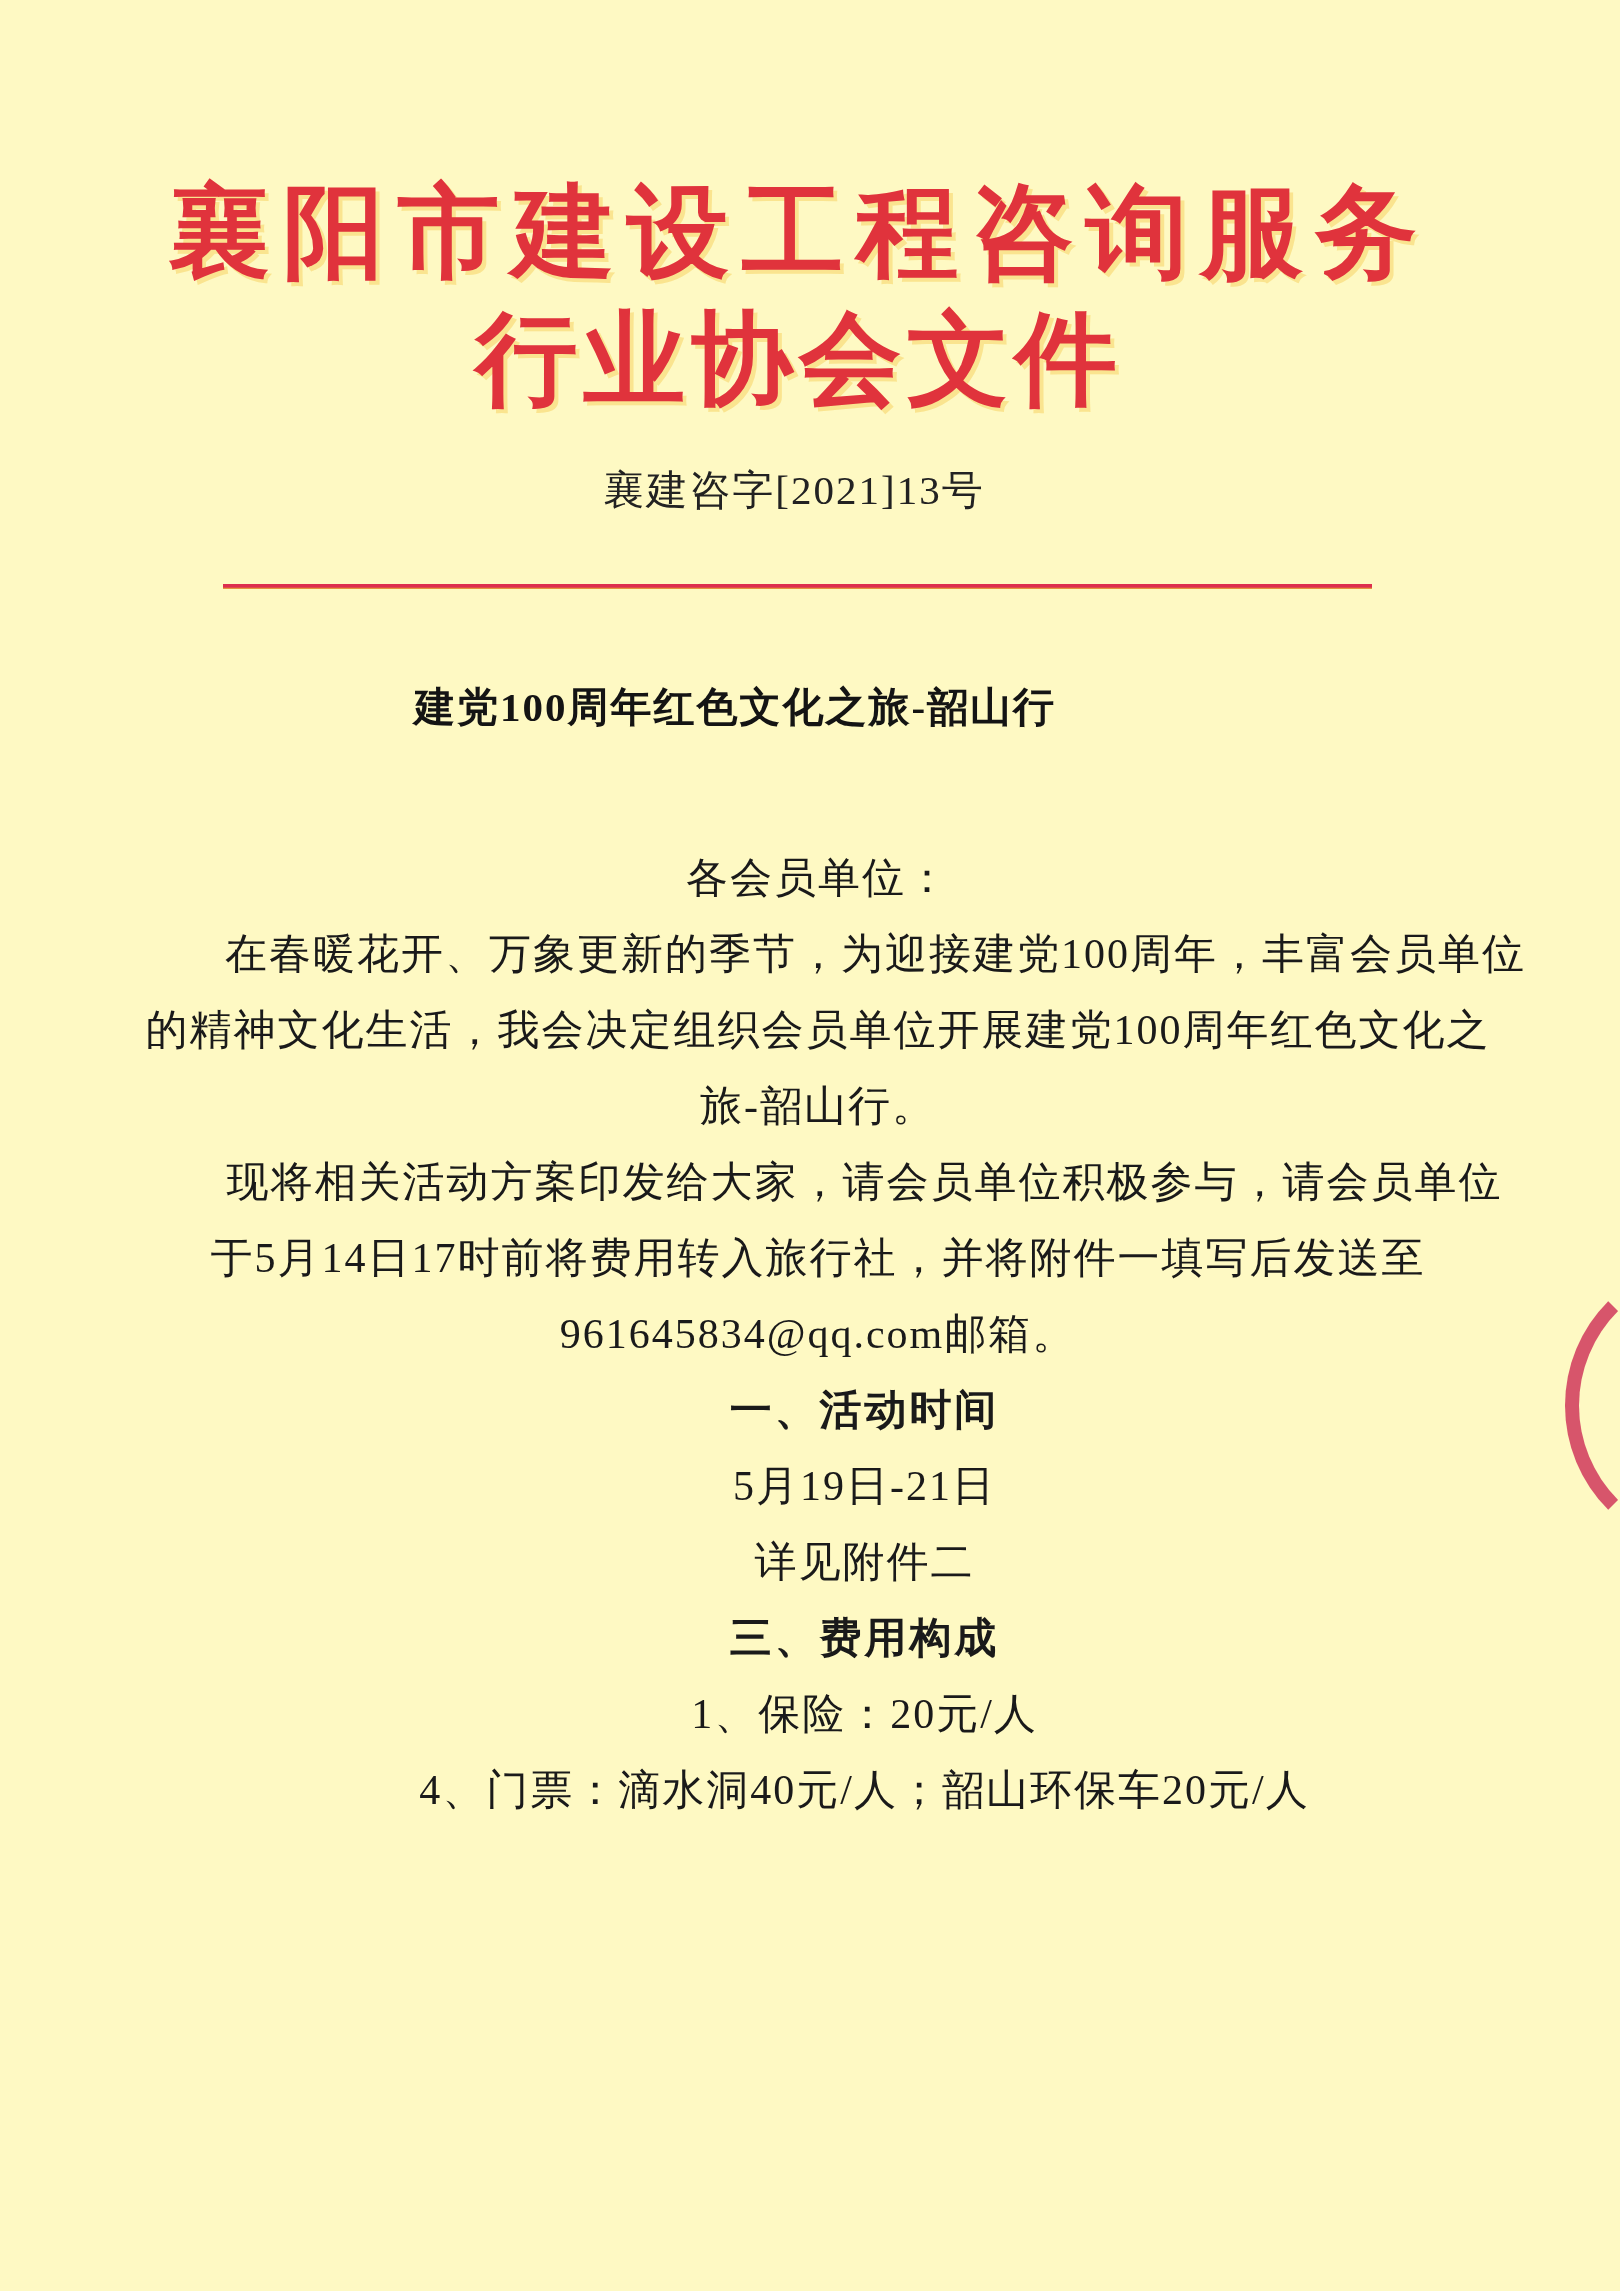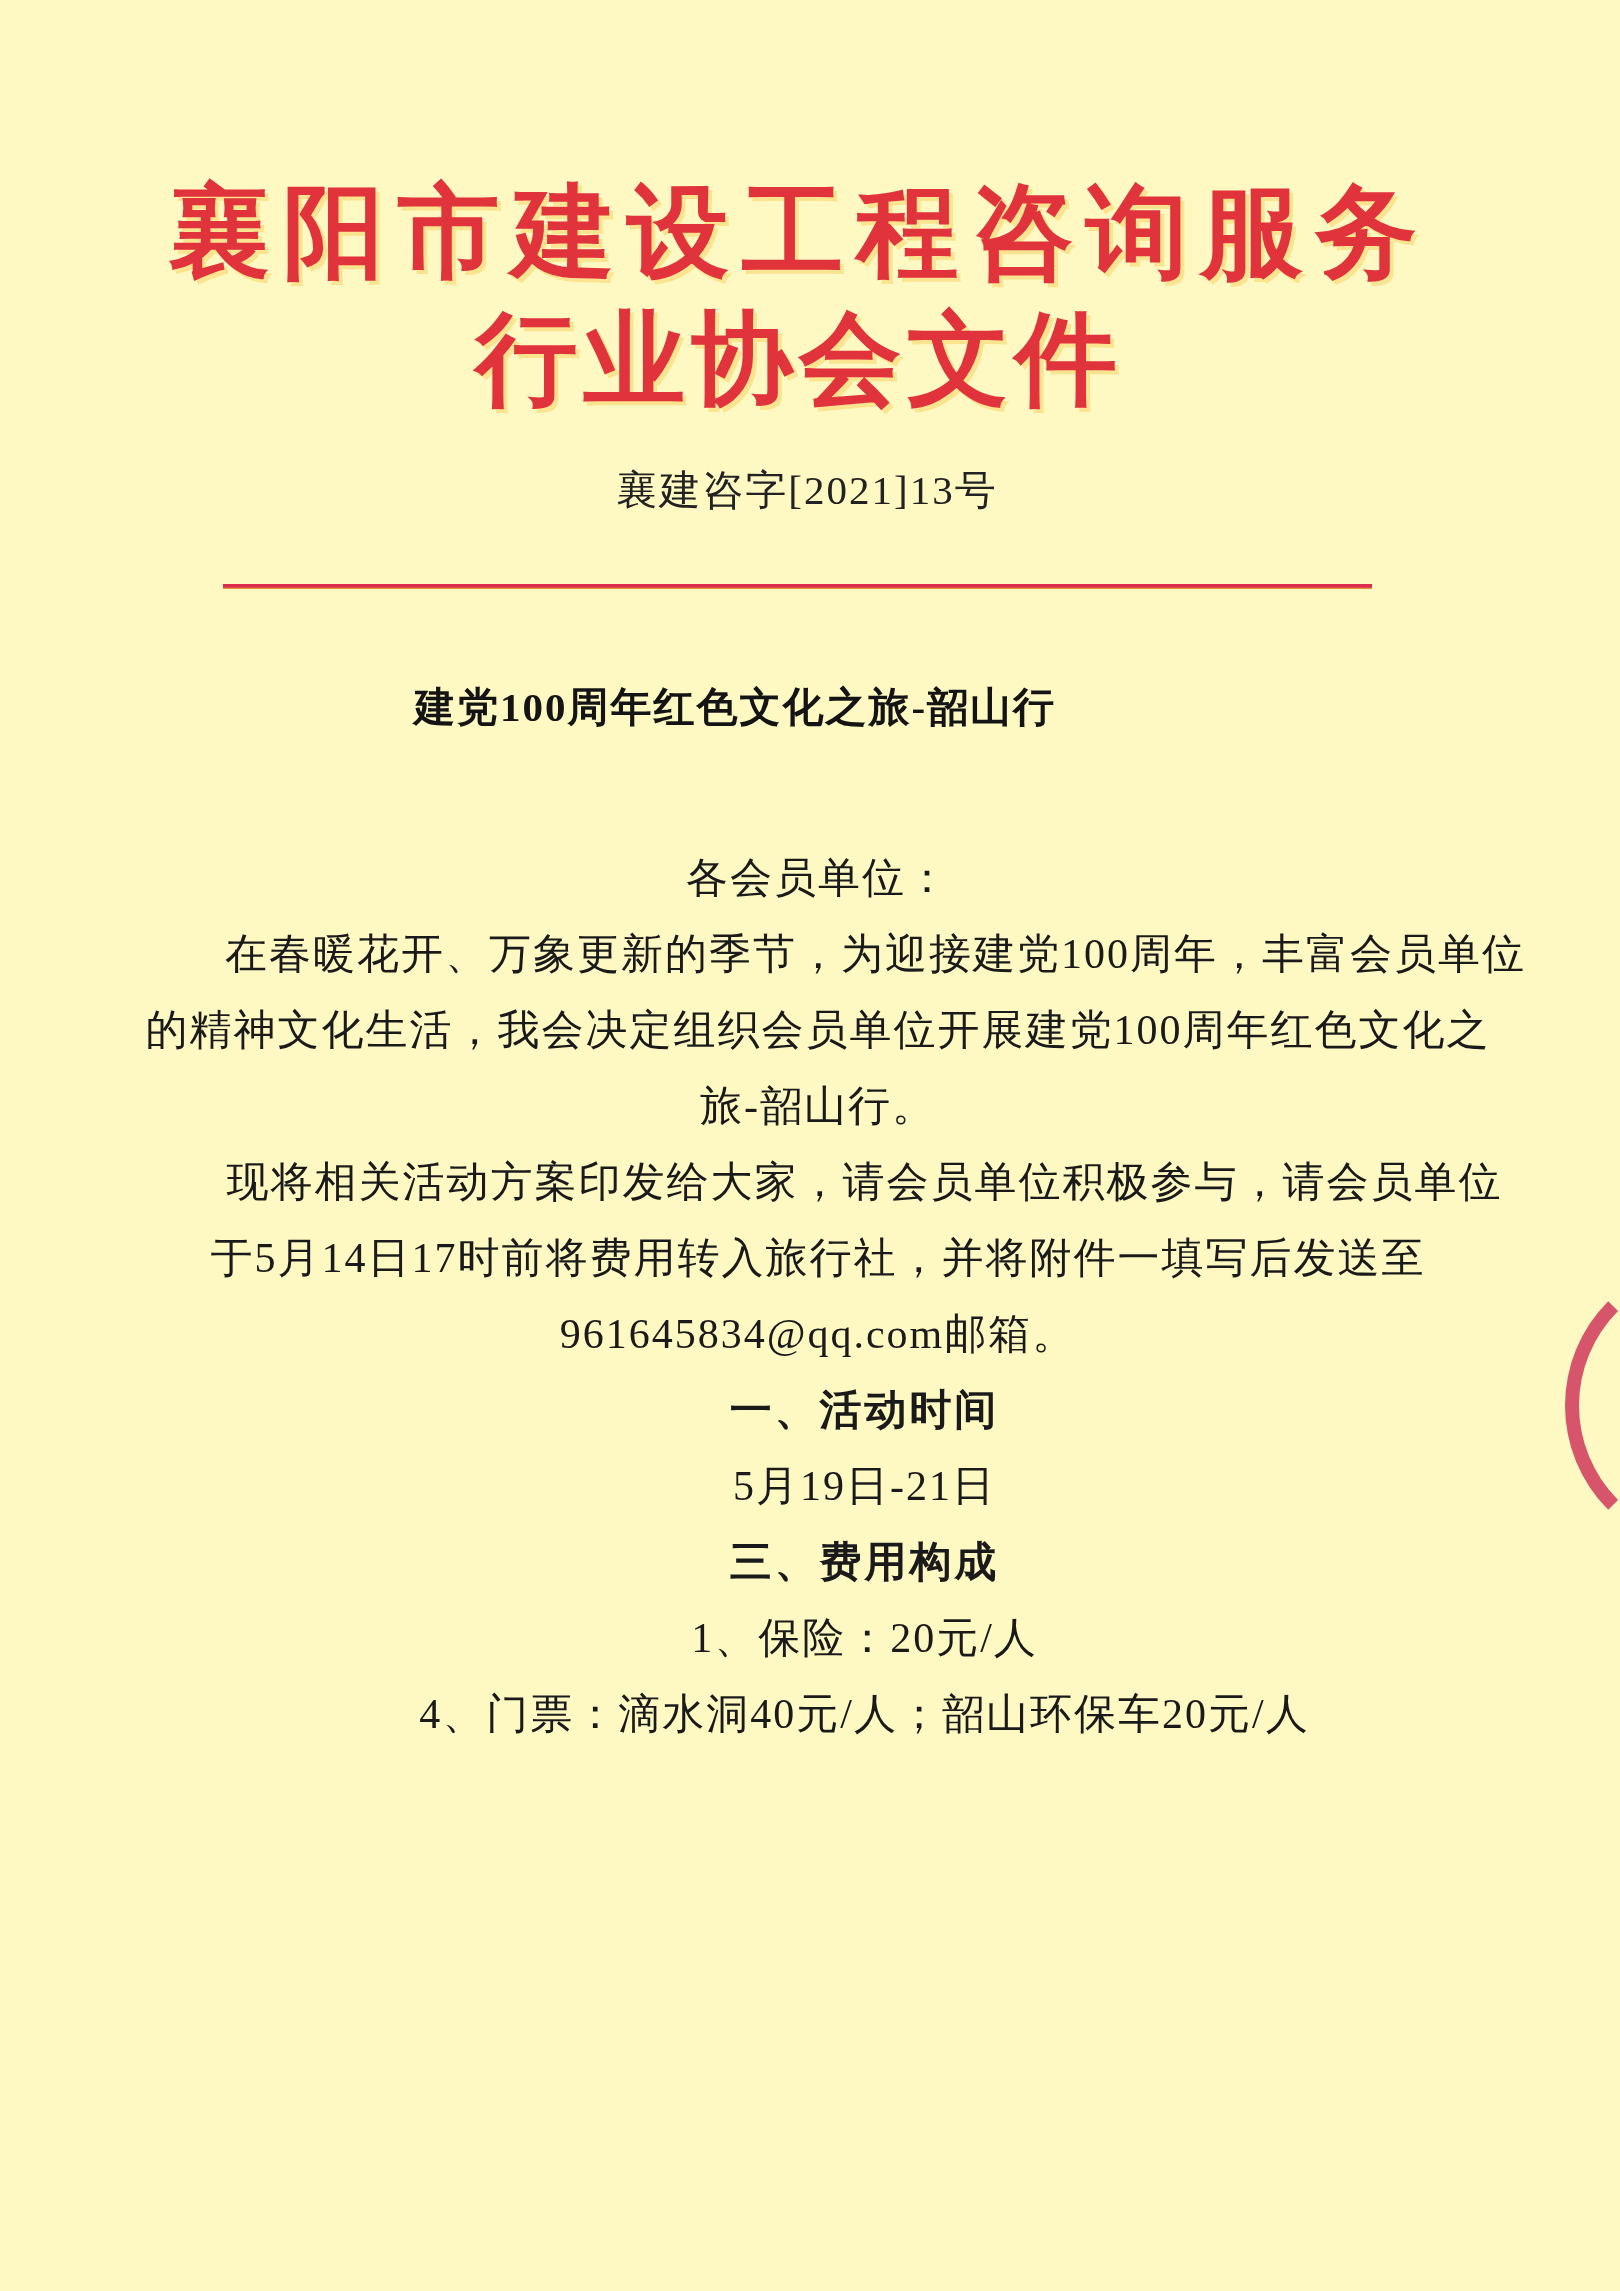--- a/index.html
+++ b/index.html
@@ -21,21 +21,21 @@
     font-size:102px;
     line-height:127px;
     letter-spacing:12.7px;
     text-shadow:3.9px 3.9px 0 rgba(244,198,66,0.40);
     white-space:nowrap;
   }
   .title1{top:169px;}
   .title2{top:296px;letter-spacing:5.9px;}
   
   .docnum{
-    position:absolute;top:463px;left:13px;width:1588px;
+    position:absolute;top:463px;left:0;width:1588px;
     text-align:center;
     font-size:41px;
     letter-spacing:2px;
     color:#222;
     white-space:nowrap;
   }
   
   .divider{
     position:absolute;top:584px;left:223px;width:1149px;height:4.9px;
     background:linear-gradient(to bottom,#dd2e4e 0,#dd2e4e 62%,#e7b93c 100%);
@@ -90,20 +90,21 @@
   <div class="body">
     <div class="line">各会员单位：</div>
     <div class="line ind">在春暖花开、万象更新的季节，为迎接建党100周年，丰富会员单位</div>
     <div class="line">的精神文化生活，我会决定组织会员单位开展建党100周年红色文化之</div>
     <div class="line">旅-韶山行。</div>
     <div class="line ind">现将相关活动方案印发给大家，请会员单位积极参与，请会员单位</div>
     <div class="line">于5月14日17时前将费用转入旅行社，并将附件一填写后发送至</div>
     <div class="line">961645834@qq.com邮箱。</div>
     <div class="line ind b">一、活动时间</div>
     <div class="line ind">5月19日-21日</div>
+    <div class="line ind">详见附件二</div>
     <div class="line ind b">三、费用构成</div>
     <div class="line ind">1、保险：20元/人</div>
     <div class="line ind">4、门票：滴水洞40元/人；韶山环保车20元/人</div>
   </div>
 
   <div class="stamp"></div>
 
 </div>
 
 

